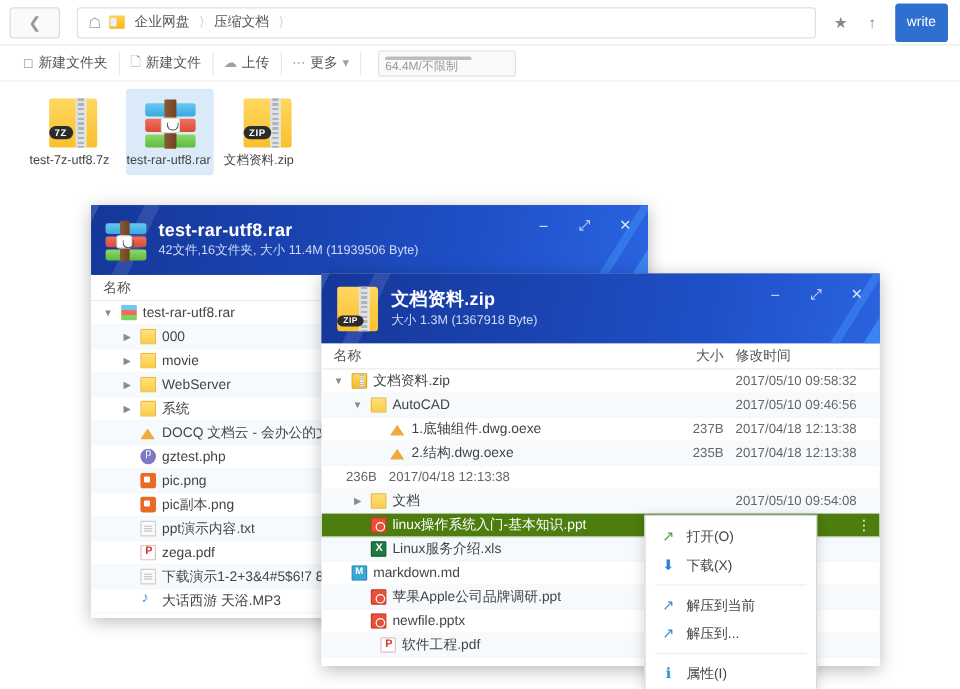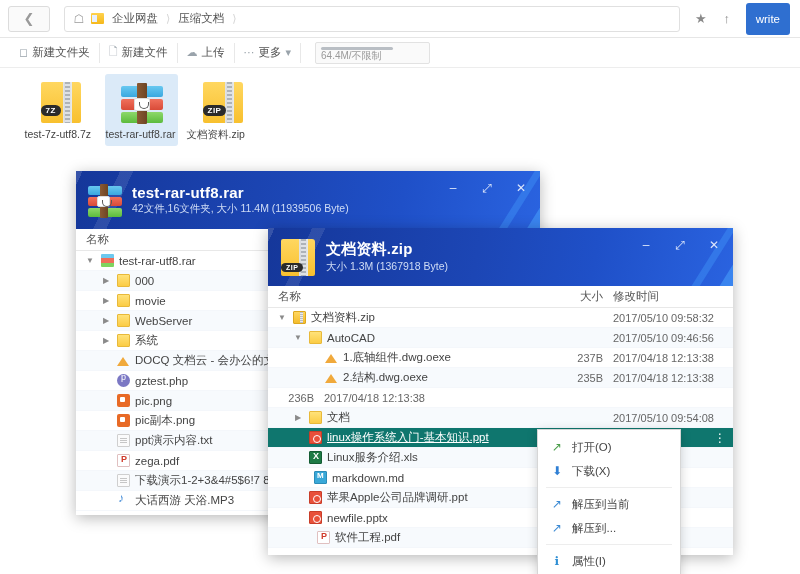--- a/index.html
+++ b/index.html
@@ -153,21 +153,21 @@
   .col-head {
     height:22px; border-bottom:1px solid #e8e8e8; background:#fff;
     display:flex; align-items:center; font-size:11.5px; color:#555;
   }
   .list { overflow:hidden; background:#fff; }
   .row {
     height:20px; display:flex; align-items:center; font-size:11.5px; color:#444;
     border-bottom:1px solid #f4f7fb; cursor:pointer; position:relative;
   }
   .row:nth-child(even) { background:#f7fafd; }
-  .row.sel { background:#0f766e; color:#fff;text-decoration:underline; }
+  .row.sel { background:#4d7c0f; color:#fff; }
   .caret {
     width:12px; text-align:center; font-size:8px; color:#8a8a8a; flex:0 0 12px;
   }
   .nm { display:flex; align-items:center; gap:5px; overflow:hidden; white-space:nowrap; }
   .sz { width:46px; text-align:right; font-size:11px; color:#666; flex:0 0 46px; }
   .mt { width:130px; padding-left:10px; font-size:11px; color:#666; flex:0 0 130px; }
   .row.sel .sz, .row.sel .mt { color:#eaf4ff; }
 
   
   .fi { width:13px; height:13px; flex:0 0 13px; position:relative; border-radius:1px; }
@@ -492,21 +492,21 @@
         <div class="row">
           <div class="nm" style="flex: 1 1 0%; padding-left: 24px;">
             <span class="caret"></span>
             <span class="fi fi-xls"></span>
             <span>Linux服务介绍.xls</span>
           </div>
           <div class="sz"></div>
           <div class="mt">52</div>
         </div>
         <div class="row">
-          <div class="nm" style="flex: 1 1 0%; padding-left: 29px;">
+          <div class="nm" style="flex: 1 1 0%; padding-left: 8px;">
             <span class="caret"></span>
             <span class="fi fi-md"></span>
             <span>markdown.md</span>
           </div>
           <div class="sz"></div>
           <div class="mt">28</div>
         </div>
         <div class="row">
           <div class="nm" style="flex: 1 1 0%; padding-left: 24px;">
             <span class="caret"></span>

